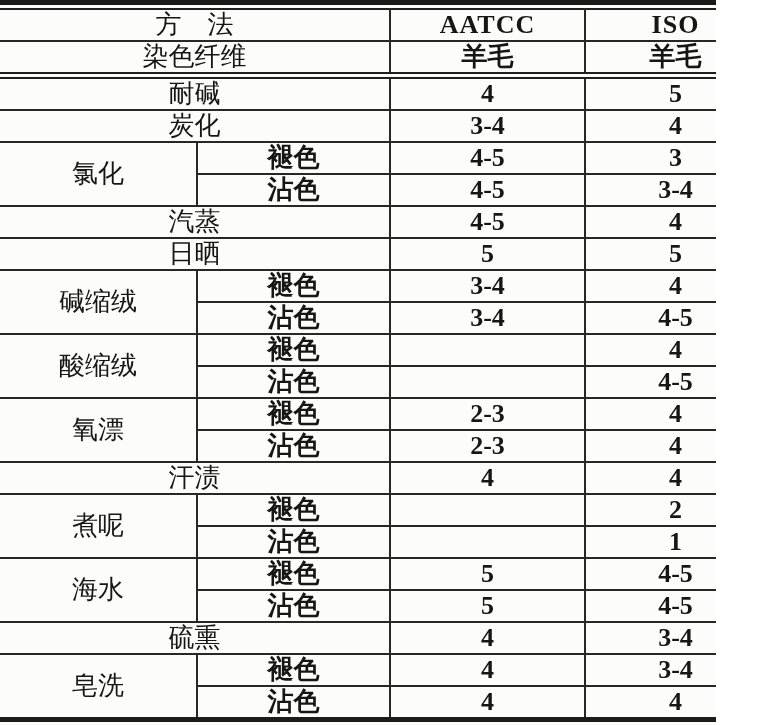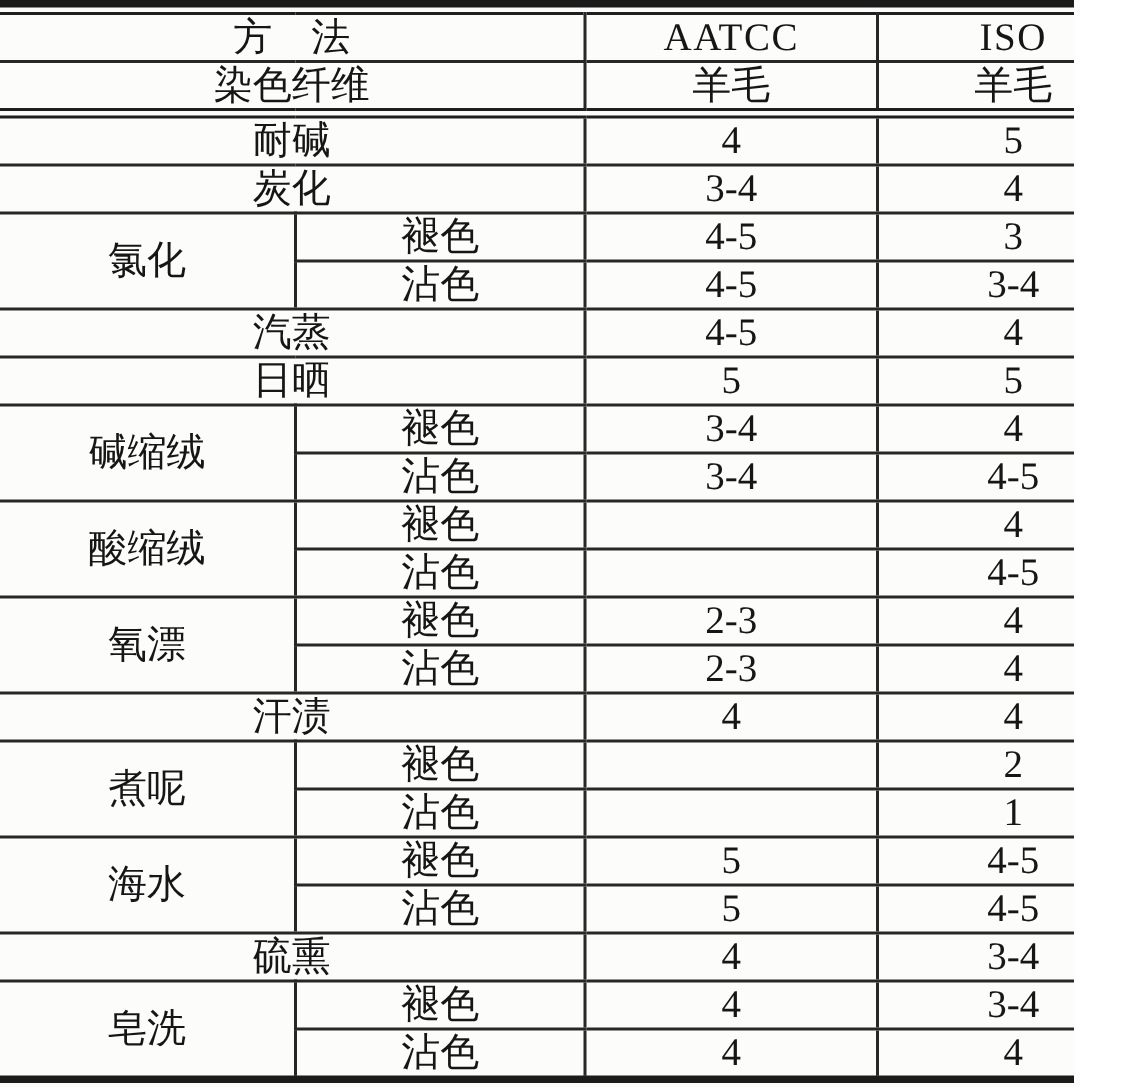--- a/index.html
+++ b/index.html
@@ -28,21 +28,21 @@
     padding: 0;
     text-align: center;
     vertical-align: middle;
     font-size: 26px;
     line-height: 1.05;
     border-bottom: 2px solid #272727;
     overflow: hidden;
     white-space: nowrap;
   }
   
-  td.bl { border-left: 2px solid #272727; }
+  td.bl { border-left: 2px solid #272727; font-weight: bold; }
   
   tr.subheader td { border-bottom: 7px double #1f1f1f; }
   .latin { letter-spacing: 1px; }
 </style>
 </head>
 <body>
 
 <div class="page">
   <div class="tablewrap">
     <table class="fastness">

